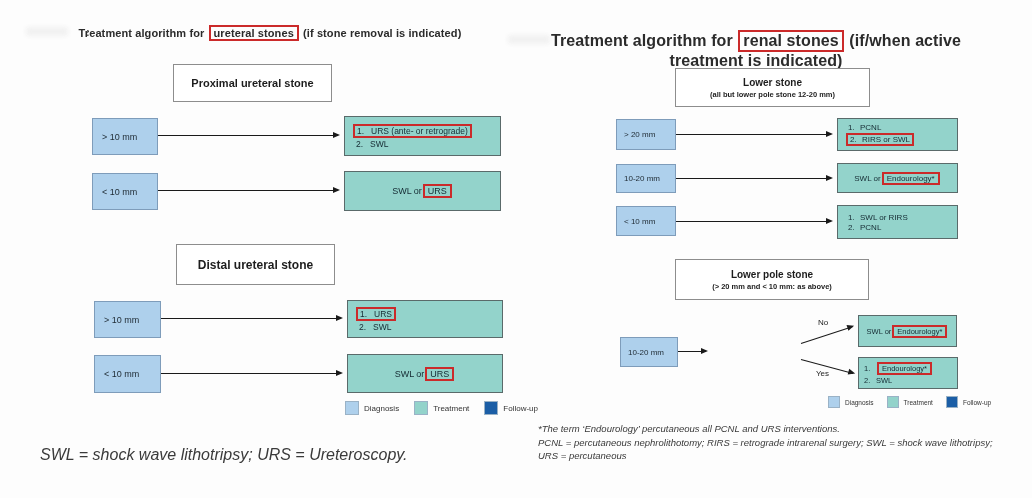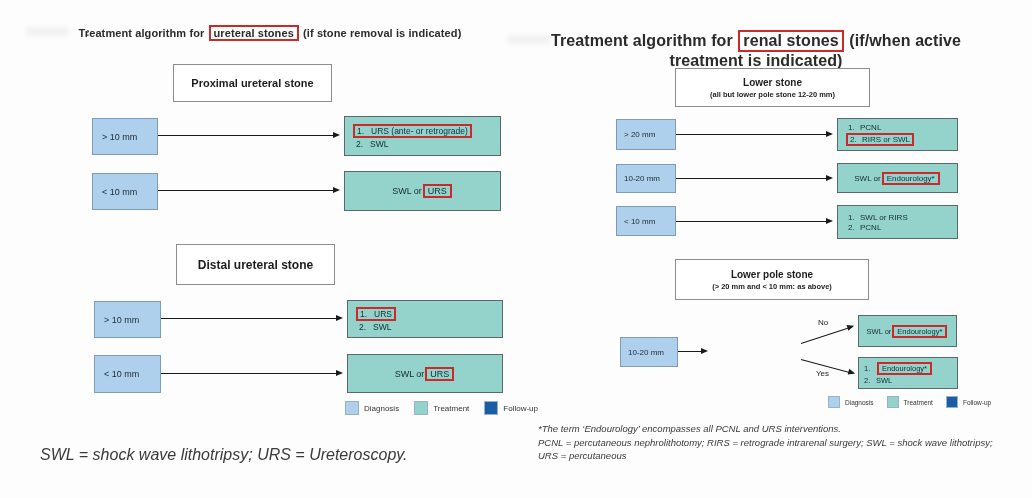--- a/index.html
+++ b/index.html
@@ -230,18 +230,18 @@
   <div class="abs lgd lgR" style="left:828px;top:396px;">
     <span class="sq" style="background: rgb(174, 208, 236);"></span>
     <span class="lb">Diagnosis</span>
     <span class="sq" style="background: rgb(147, 211, 203);"></span>
     <span class="lb">Treatment</span>
     <span class="sq" style="background: rgb(27, 94, 166);"></span>
     <span class="lb">Follow-up</span>
   </div>
 
   <div class="abs foot footR" style="left:538px;top:422px;width:470px;">
-    <div>*The term ‘Endourology’ encompasses all PCNL and URS interventions.</div>
+    <div>*The term ‘Endourology’ percutaneous all PCNL and URS interventions.</div>
     <div>PCNL = percutaneous nephrolithotomy; RIRS = retrograde intrarenal surgery; SWL = shock wave lithotripsy;</div>
     <div>URS = percutaneous</div>
   </div>
 
 </div>
 
 </body></html>

